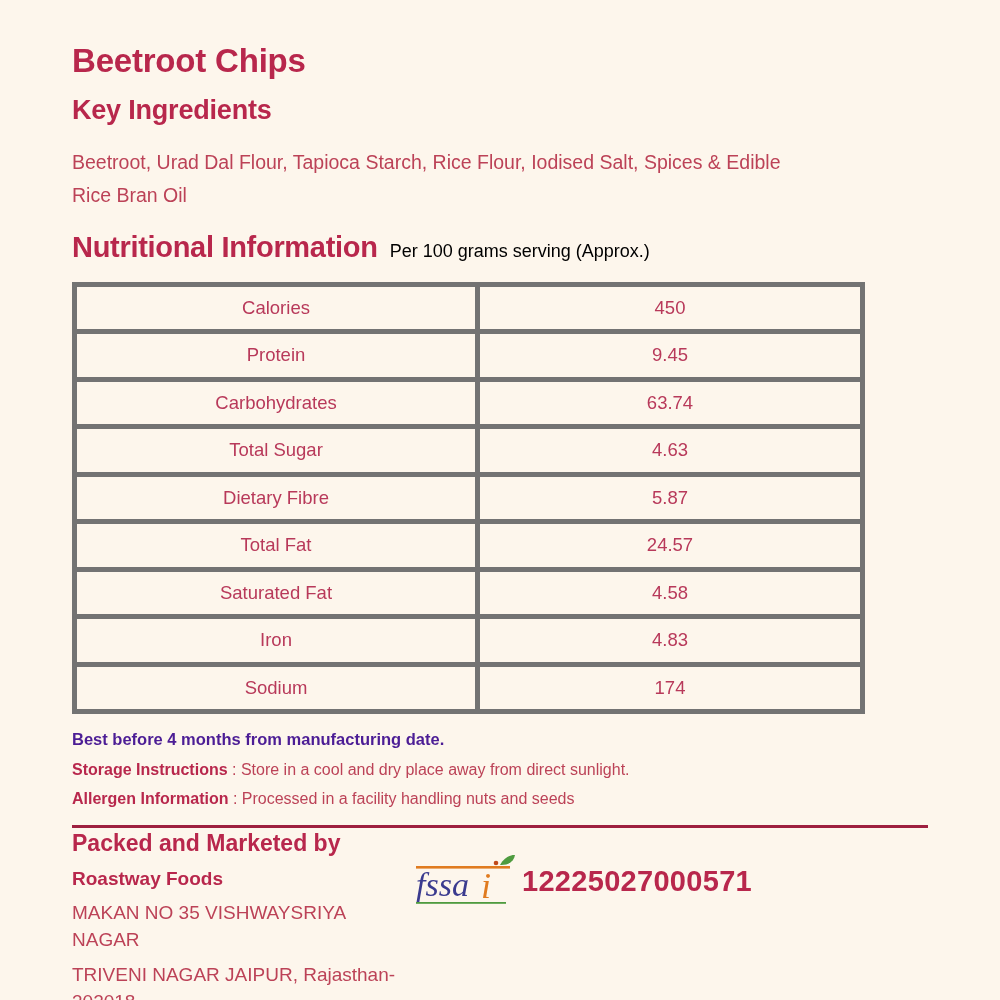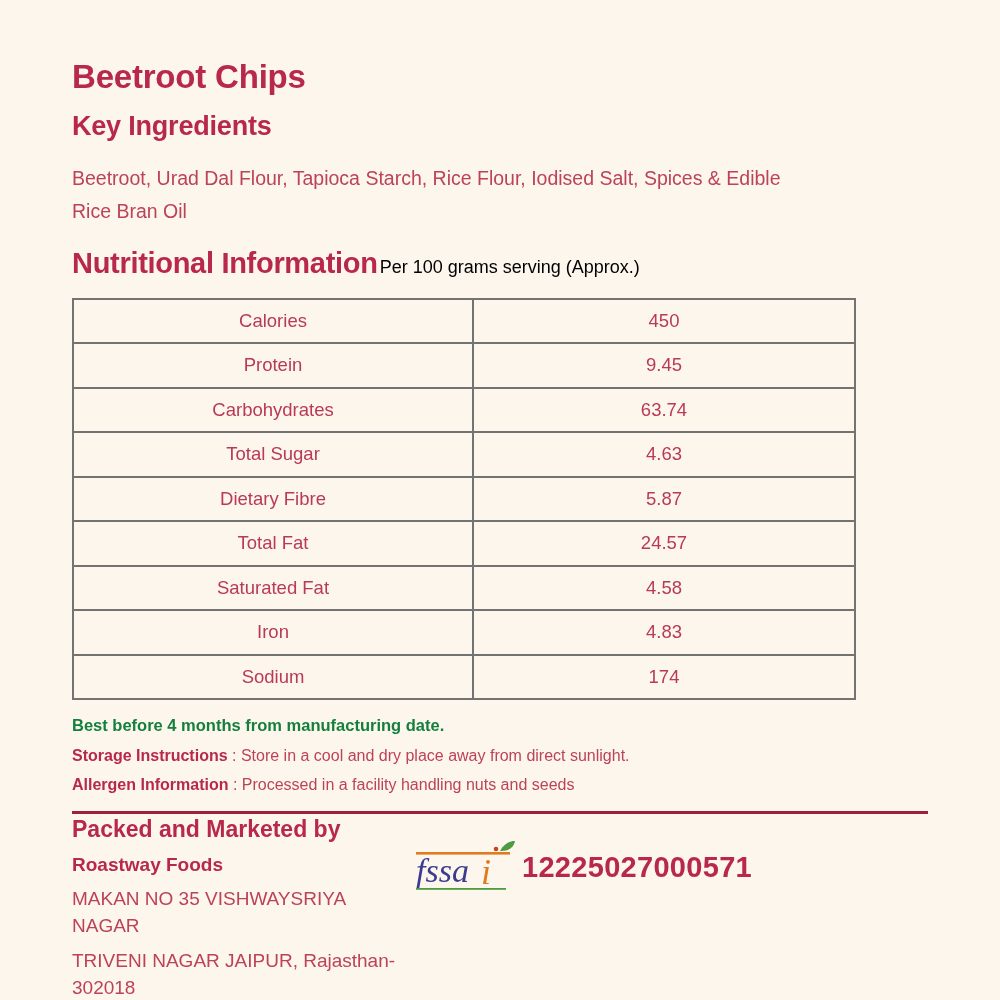--- a/index.html
+++ b/index.html
@@ -13,21 +13,21 @@
     background: #fdf6ec;
     font-family: "Liberation Sans", sans-serif;
     color: #b8304f;
     overflow: hidden;
   }
   .page {
     position: relative;
     width: 862px;
     height: 1000px;
     box-sizing: border-box;
-    padding: 16px 72px;
+    padding: 0 72px;
   }
 
   
   .product-title {
     margin: 0;
     padding-top: 40px;
     font-size: 33px;
     font-weight: bold;
     letter-spacing: -0.2px;
     color: #b8274c;
@@ -47,21 +47,21 @@
     line-height: 1.65;
     color: #bc4257;
     max-width: 800px;
     font-weight: normal;
   }
 
   
   .nutri-head {
     display: flex;
     align-items: baseline;
-    gap: 2px;
+    gap: 12px;
     margin-top: 20px;
   }
   .nutri-head-title {
     font-size: 29px;
     font-weight: bold;
     letter-spacing: -0.3px;
     color: #b8274c;
   }
   .nutri-head-sub {
     font-size: 18px;
@@ -70,40 +70,40 @@
   }
 
   
   .nutri-table {
     margin-top: 18px;
     width: 746px;
     border-collapse: collapse;
     table-layout: fixed;
   }
   .nutri-table td {
-    border: 2px solid #737373;
+    border: 5px solid #737373;
     height: 42.5px;
     text-align: center;
     vertical-align: middle;
     font-size: 18.5px;
     color: #b8395a;
     font-weight: normal;
     padding: 0 8px;
   }
   .nutri-table td.label-cell { width: 382px; }
   .nutri-table td.value-cell { width: 364px; }
 
   
   .notes {
     margin-top: 16px;
   }
   .best-before {
     font-size: 16.5px;
     font-weight: bold;
-    color: #15803d;
+    color: #4c1d95;
     margin-bottom: 10px;
   }
   .note-line {
     font-size: 16px;
     color: #bc4257;
     margin-bottom: 7px;
     line-height: 1.35;
   }
   .note-line .note-key {
     font-weight: bold;

